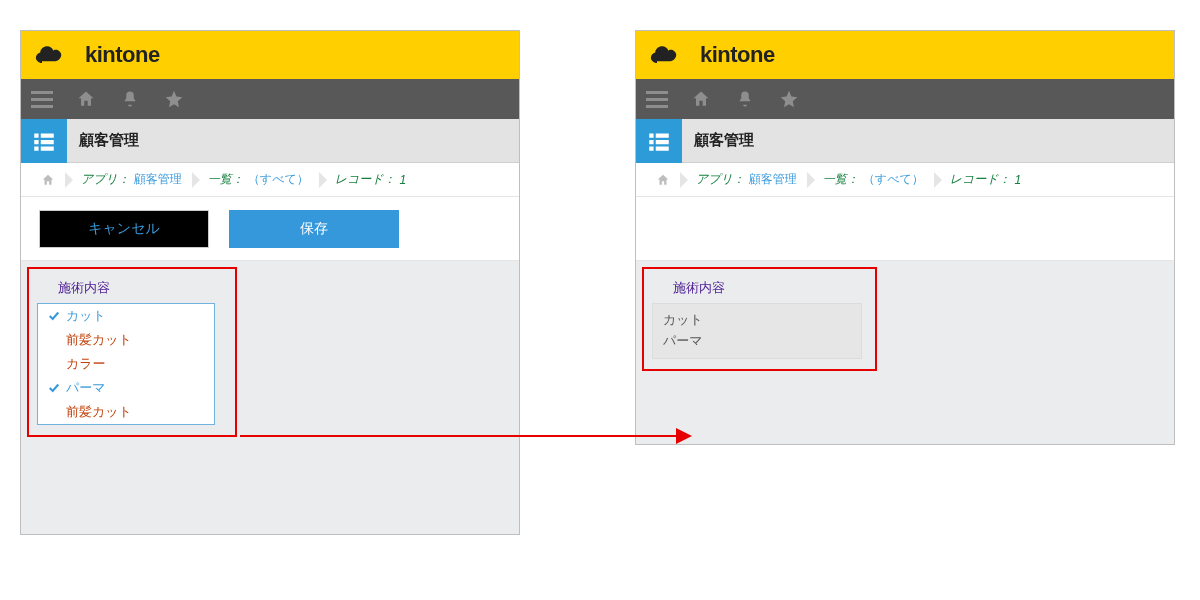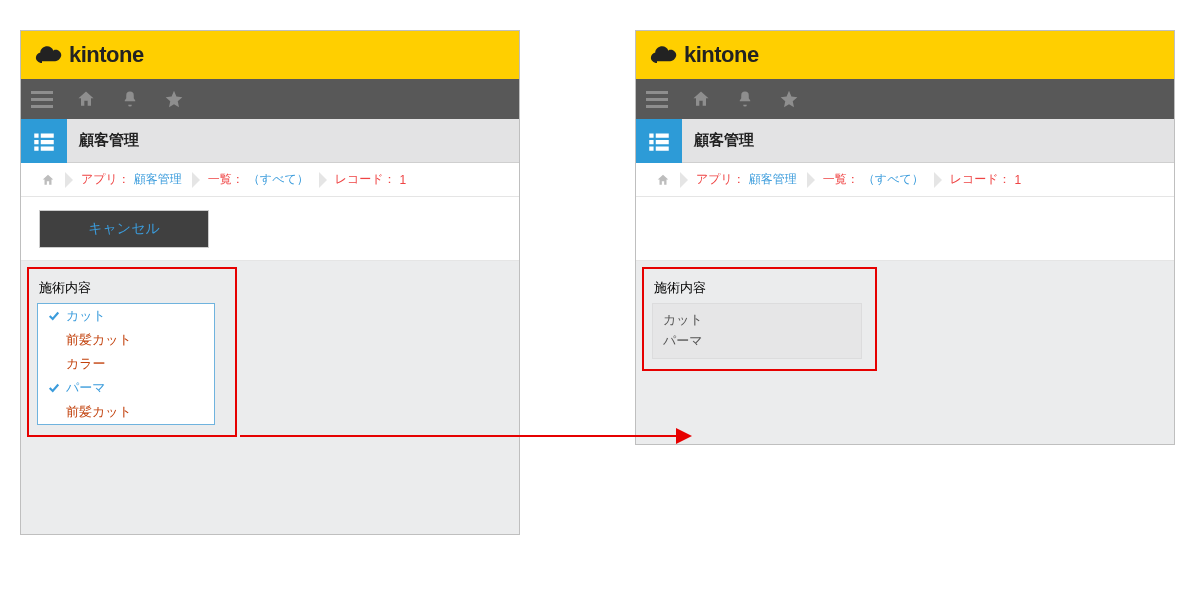--- a/index.html
+++ b/index.html
@@ -5,21 +5,21 @@
   * { margin:0; padding:0; box-sizing:border-box; font-family:"Hiragino Kaku Gothic Pro","Meiryo",sans-serif; }
   body { width:1200px; height:600px; background:#fff; position:relative; }
 
   
   .panel { position:absolute; border:1px solid #bfbfbf; background:#fff; }
   .panel-left  { left:20px;  top:30px; width:500px; height:505px; }
   .panel-right { left:635px; top:30px; width:540px; height:415px; }
 
   
   .brand { height:48px; background:#ffcf00; display:flex; align-items:center; padding-left:14px; }
-  .brand .logo { display:flex; align-items:center; gap:6px; }
+  .brand .logo { display:flex; align-items:center; gap:22px; }
   .brand .cloud { width:28px; height:20px; }
   .brand .logotext { font-size:22px; font-weight:700; color:#222; letter-spacing:-.5px; }
 
   
   .nav { height:40px; background:#585858; display:flex; align-items:center; gap:22px; padding-left:10px; }
   .nav .ic { width:22px; height:22px; display:flex; align-items:center; justify-content:center; }
   .nav svg { fill:#8e8e8e; }
   .nav .ham { display:flex; flex-direction:column; gap:4px; }
   .nav .ham span { display:block; width:22px; height:3px; background:#8e8e8e; }
 
@@ -27,37 +27,37 @@
   .appbar { height:44px; background:#e3e3e4; display:flex; align-items:center; border-bottom:1px solid #cfcfcf; }
   .appicon { width:46px; height:44px; background:#2d9bd7; display:flex; align-items:center; justify-content:center; }
   .appicon svg { fill:#fff; }
   .apptitle { font-size:15px; font-weight:700; margin-left:12px; color:#222; }
 
   
   .crumb { height:34px; display:flex; align-items:center; color:#777; font-size:12px; padding-left:10px; background:#fff; border-bottom:1px solid #e5e5e5; }
   .crumb .home svg{ fill:#bdbdbd; width:14px; height:14px; }
   .crumb-seg { padding:0 10px; position:relative; display:flex; align-items:center; gap:4px; }
   .crumb-sep { width:0; height:0; border-top:8px solid transparent; border-bottom:8px solid transparent; border-left:8px solid #e5e5e5; margin-right:-2px; }
-  .crumb-seg .lbl { color:#ef4444; }
+  .crumb-seg .lbl { color:#15803d;font-style:italic; }
 
   
   .actions { height:64px; background:#fff; display:flex; align-items:center; gap:20px; padding-left:18px; border-bottom:1px solid #e5e5e5;}
   .btn { width:170px; height:38px; display:flex; align-items:center; justify-content:center; font-size:14px; cursor:pointer; }
-  .btn-cancel { border:1px solid #ccc; color:#3b9cdc; background:#404040; }
+  .btn-cancel { border:1px solid #ccc; color:#3b9cdc; background:#000000; }
   .btn-save   { background:#3498db; color:#fff; }
 
   
   .content { background:#ebeced; height:calc(100% - 48px - 40px - 44px - 34px); }
   .panel-left .content { height:calc(100% - 48px - 40px - 44px - 34px - 64px); }
   .content-inner { position:relative; }
 
   
   .redbox { border:2px solid #e60000; }
 
-  .field-label { font-size:13px; color:#000000; padding:10px 4px 6px 10px; }
+  .field-label { font-size:13px; color:#4c1d95; padding:10px 4px 6px 10px;margin-left:19px; }
 
   
   .multisel { border:1px solid #6fb3de; background:#fff; width:178px; }
   .multisel .opt { display:flex; align-items:center; gap:6px; padding:3px 10px; font-size:13px; color:#c2410c; cursor:pointer;}
   .multisel .opt.selected { color:#3b9cdc; }
   .check { width:12px; height:12px; display:inline-flex; align-items:center; justify-content:center; }
   .check svg { stroke:#3b9cdc; stroke-width:2.5; fill:none; width:12px; height:12px; }
 
   
   .viewbox { background:#e6e6e7; border:1px solid #dcdcdd; width:210px; padding:6px 10px; font-size:13px; color:#555; line-height:1.6; }
@@ -125,20 +125,21 @@
         <span style="color:#3b9cdc">（すべて）</span>
     </span>
     <span class="crumb-sep"></span>
     <span class="crumb-seg">
       <span class="lbl">レコード：</span>
         <span class="lbl">1</span>
     </span>
   </div>
   <div class="actions">
     <div class="btn btn-cancel">キャンセル</div>
+    <div class="btn btn-save">保存</div>
   </div>
   <div class="content">
     <div class="content-inner" style="padding:6px;">
       <div class="redbox" style="padding:0 8px 10px 8px; width:210px;">
         <div class="field-label" style="padding-left:2px;">施術内容</div>
         <div class="multisel" id="multisel">
             <div class="opt selected">
               <span class="check">
                 <svg viewBox="0 0 14 14">
                   <polyline points="2,7 5.5,10.5 12,3"></polyline>

